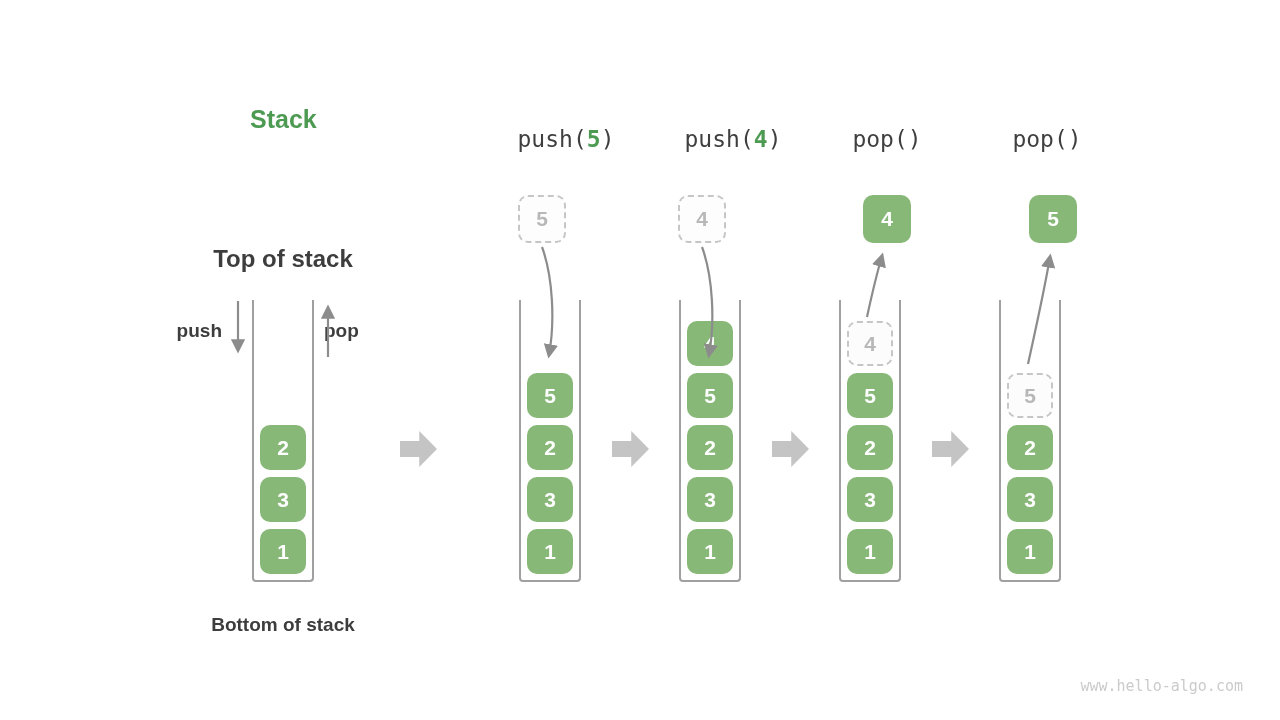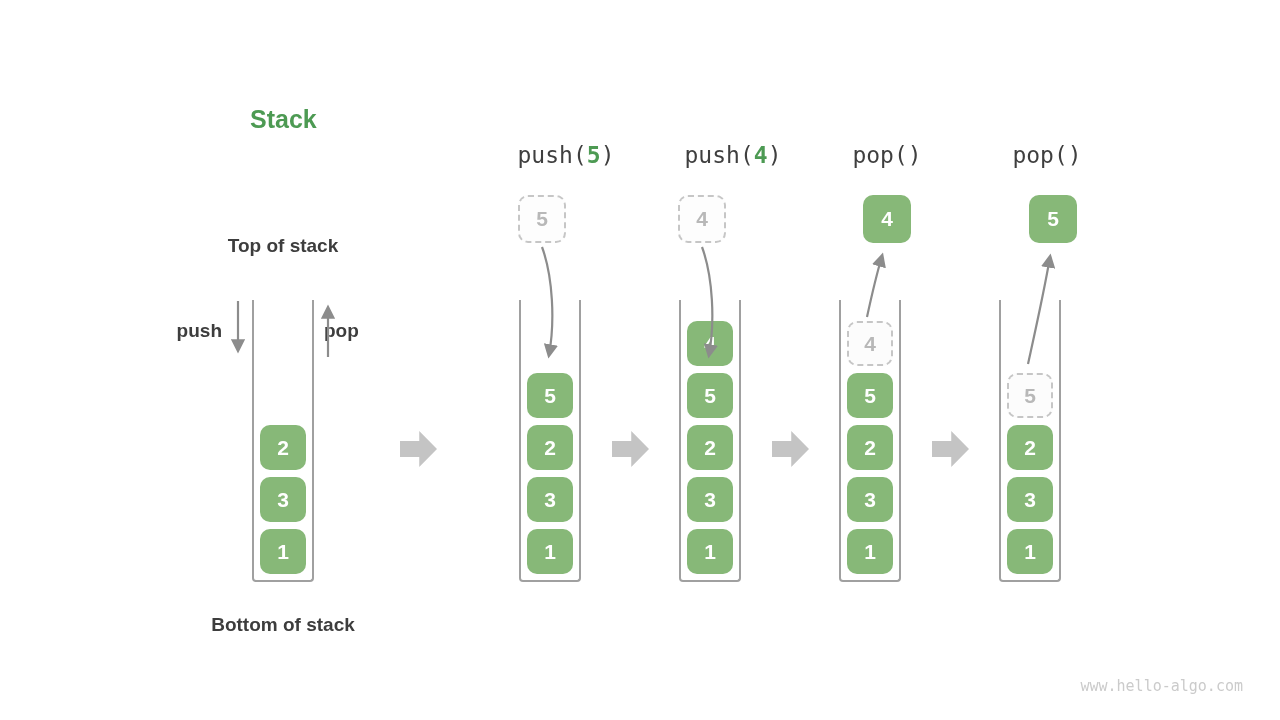--- a/index.html
+++ b/index.html
@@ -3,21 +3,21 @@
 <meta charset="utf-8">
 <style>
   html,body{margin:0;padding:0;background:#ffffff;}
   #page{position:relative;width:1280px;height:720px;background:#ffffff;overflow:hidden;
         font-family:"Liberation Sans","DejaVu Sans",sans-serif;}
 
   .abs{position:absolute;}
 
   
   #stack-title{left:250px;top:105px;font-size:25px;font-weight:bold;color:#4d9a53;}
-  #top-label{left:283px;top:235px;transform:translateX(-50%);font-size:19px;font-weight:bold;color:#3d3d3d;white-space:nowrap;}
+  #top-label{left:283px;top:245px;transform:translateX(-50%);font-size:24px;font-weight:bold;color:#3d3d3d;white-space:nowrap;}
   #bottom-label{left:283px;top:614px;transform:translateX(-50%);font-size:19px;font-weight:bold;color:#3d3d3d;white-space:nowrap;}
   #push-label{left:222px;top:320px;transform:translateX(-100%);font-size:19px;font-weight:bold;color:#3d3d3d;}
   #pop-label{left:324px;top:320px;font-size:19px;font-weight:bold;color:#3d3d3d;}
 
   
   .stack-container{position:absolute;top:300px;width:62px;height:282px;box-sizing:border-box;
      border-left:2px solid #a0a0a0;border-right:2px solid #a0a0a0;border-bottom:2px solid #a0a0a0;
      border-bottom-left-radius:4px;border-bottom-right-radius:4px;background:#ffffff;}
 
   
@@ -27,21 +27,21 @@
      border:2px dashed #c6c6c6;background:#fcfcfc;color:#b8b8b8;
      font-size:21px;font-weight:bold;display:flex;align-items:center;justify-content:center;}
 
   
   .float-box{position:absolute;top:195px;width:48px;height:48px;border-radius:10px;box-sizing:border-box;
      font-size:21px;font-weight:bold;display:flex;align-items:center;justify-content:center;transform:translateX(-50%);}
   .float-ghost{border:2px dashed #c6c6c6;background:#fdfdfd;color:#b8b8b8;}
   .float-solid{background:#87b878;color:#ffffff;}
 
   
-  .op-header{position:absolute;top:142px;transform:translateX(-50%);white-space:nowrap;
+  .op-header{position:absolute;top:126px;transform:translateX(-50%);white-space:nowrap;
      font-family:"DejaVu Sans Mono","Liberation Mono",monospace;font-size:23px;color:#3f3f3f;}
   .op-header .arg{color:#4d9a53;font-weight:bold;}
 
   
   .block-arrow{position:absolute;top:431px;width:37px;height:36px;background:#c4c4c4;
      clip-path:polygon(0% 28%,52% 28%,52% 0%,100% 50%,52% 100%,52% 72%,0% 72%);}
 
   
   #connectors{position:absolute;left:0;top:0;width:1280px;height:720px;pointer-events:none;}
 

